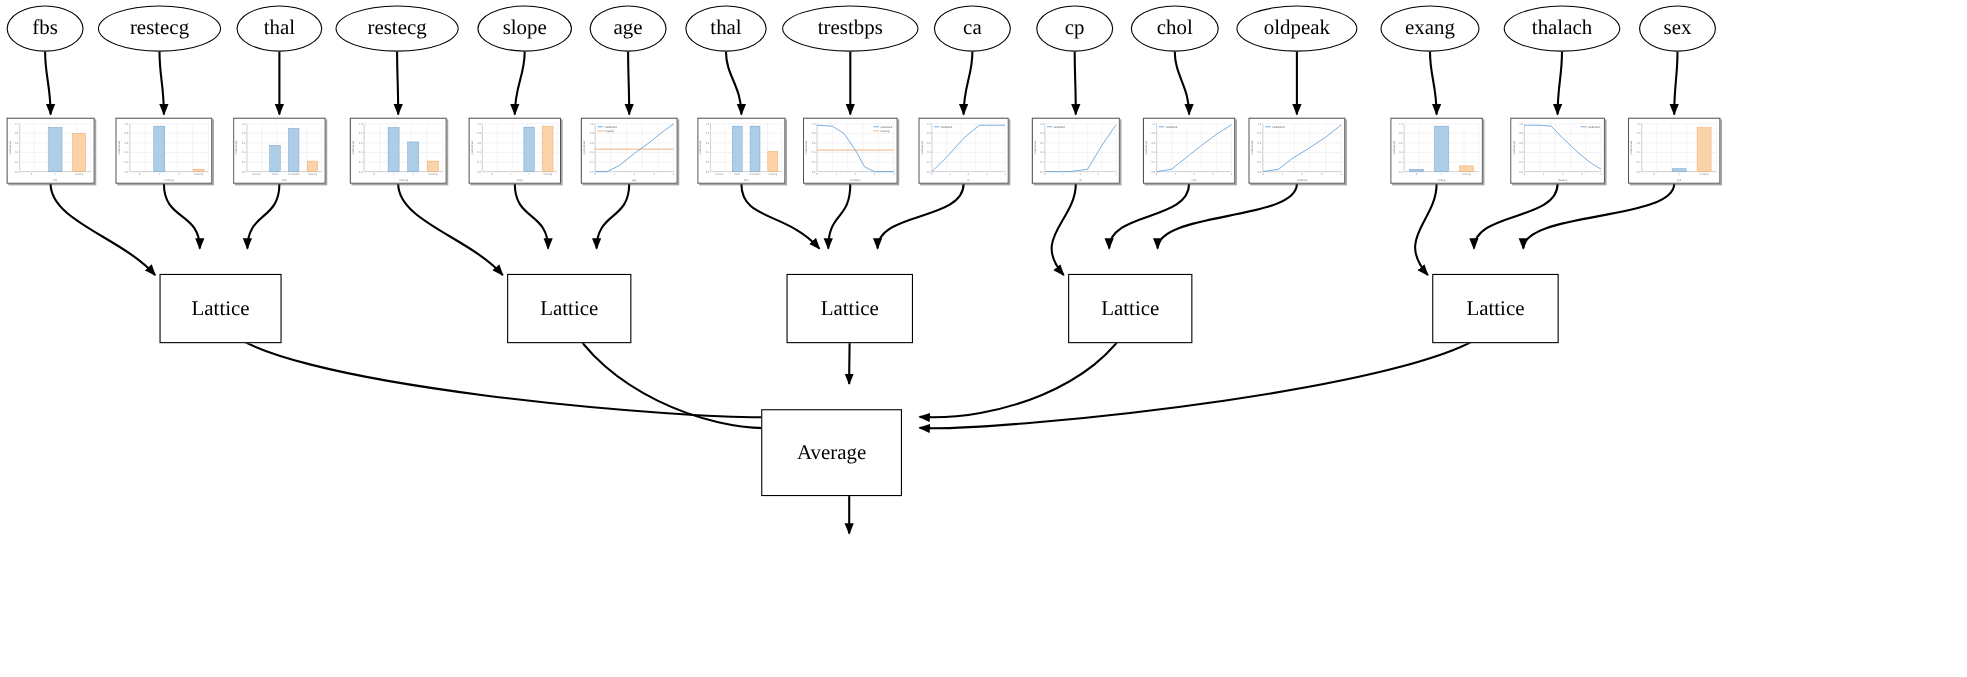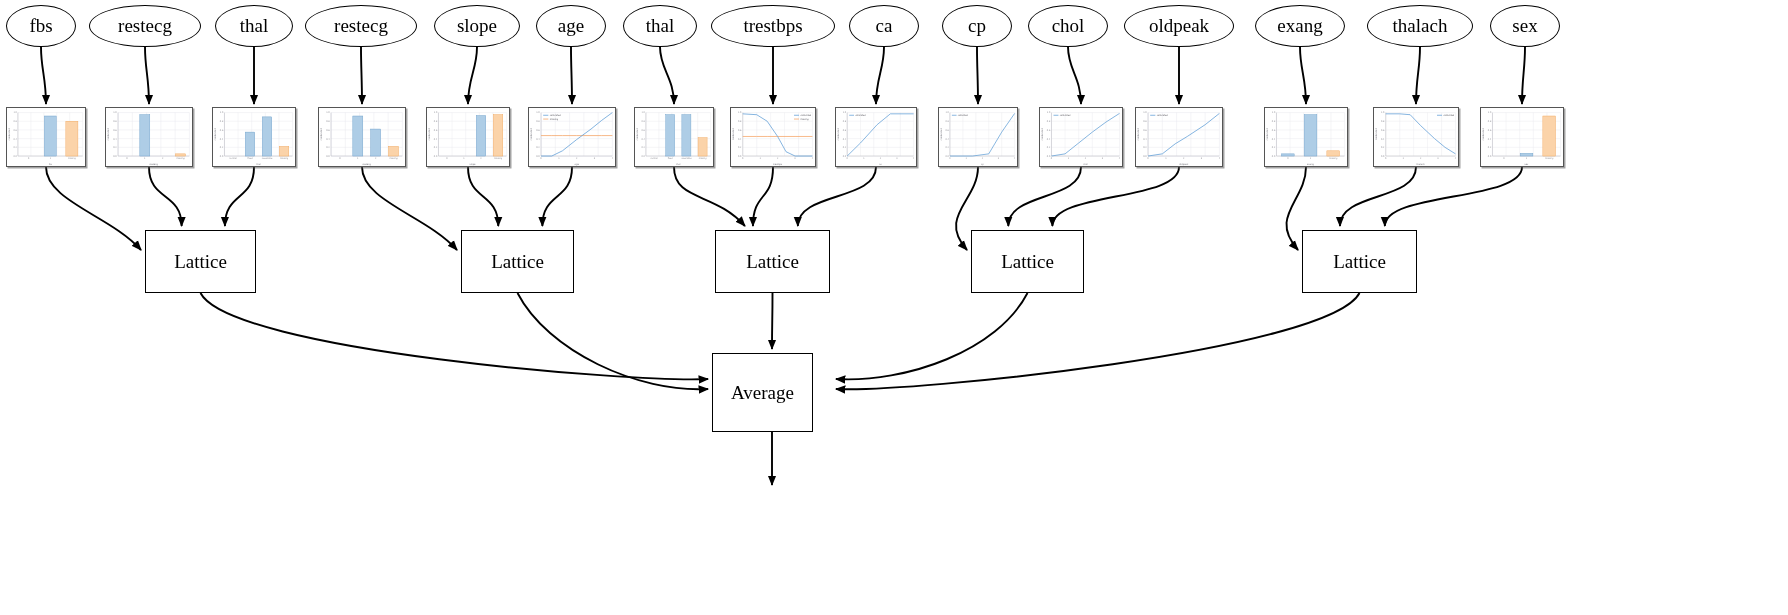--- a/index.html
+++ b/index.html
@@ -7,21 +7,21 @@
   #stage{position:relative;width:1788px;height:615px;}
 
   svg.layer{position:absolute;left:0;top:0;width:1788px;height:615px;overflow:visible;}
   svg.edges{pointer-events:none;}
 
   .node-ellipse{position:absolute;border:1.3px solid #000;border-radius:50%;
       background:#fff;display:flex;align-items:center;justify-content:center;
       font-size:19px;color:#000;box-sizing:border-box;}
   .node-box{position:absolute;border:1.3px solid #000;background:#fff;
       display:flex;align-items:center;justify-content:center;
-      font-size:19px;color:#000;box-sizing:border-box;}
+      font-size:19px;color:#000;box-sizing:border-box;margin-top:19px;}
 
   .calib{position:absolute;border:1.3px solid #555;background:#fff;box-sizing:border-box;
       box-shadow:1.5px 1.5px 0 rgba(90,90,90,.55);}
   .calib svg{display:block;width:100%;height:100%;}
 
   .gridline{stroke:#e9e9ee;stroke-width:.55;}
   .axisline{stroke:#b8b8c0;stroke-width:.6;}
   .tl{font-size:2.6px;fill:#8a8a92;font-family:"DejaVu Sans",sans-serif;}
   .axlabel{font-size:2.7px;fill:#6f6f77;font-family:"DejaVu Sans",sans-serif;}
   .ylabel{font-size:2.7px;fill:#6f6f77;font-family:"DejaVu Sans",sans-serif;}
@@ -662,17 +662,17 @@
         <span>Lattice</span>
       </div>
       <div class="node-box" style="left: 971px; top: 230px; width: 113px; height: 63px;">
         <span>Lattice</span>
       </div>
       <div class="node-box" style="left: 1302px; top: 230px; width: 115px; height: 63px;">
         <span>Lattice</span>
       </div>
     </div>
 
-  <div class="node-box" id="avg-node" style="left:712px;top:353px;width:101px;height:79px;">
+  <div class="node-box" id="avg-node" style="left:692px;top:353px;width:128px;height:79px;">
     <span>Average</span>
   </div>
 
 </div>
 
 </body></html>

